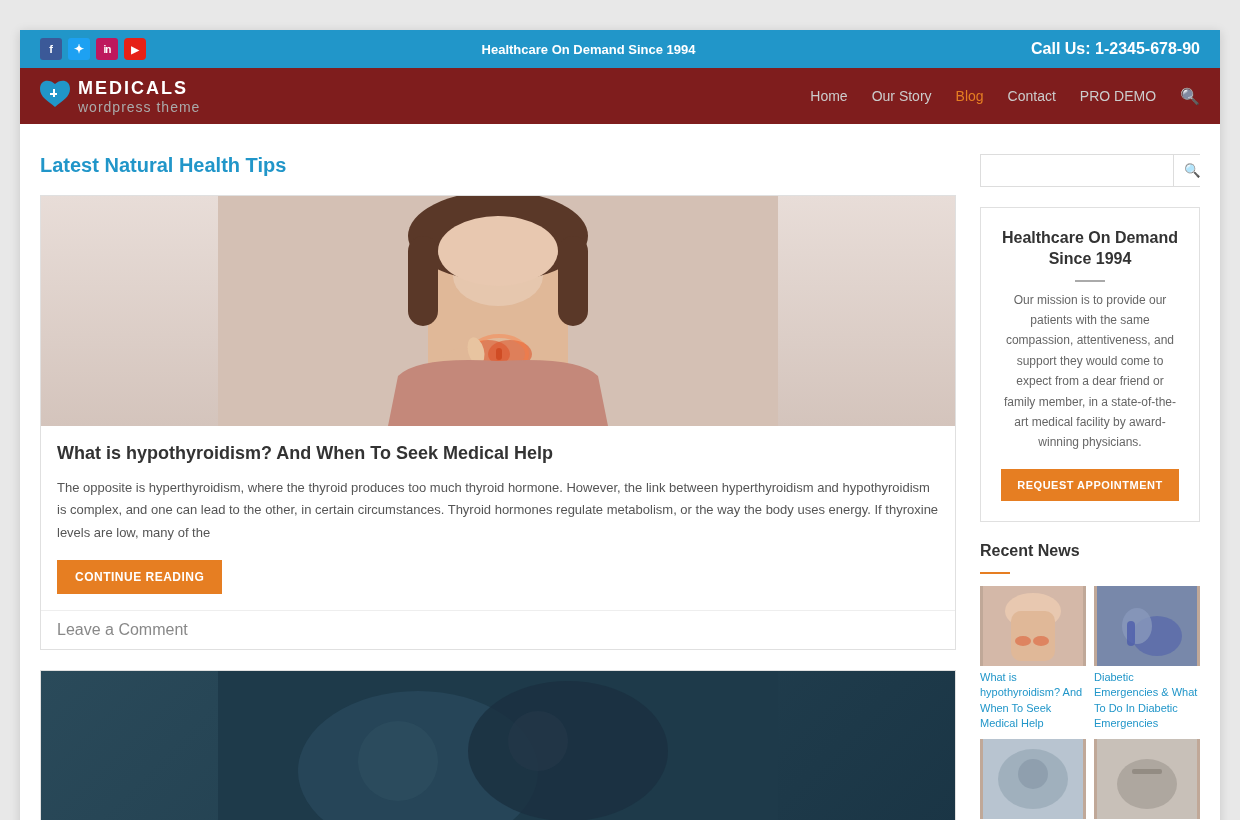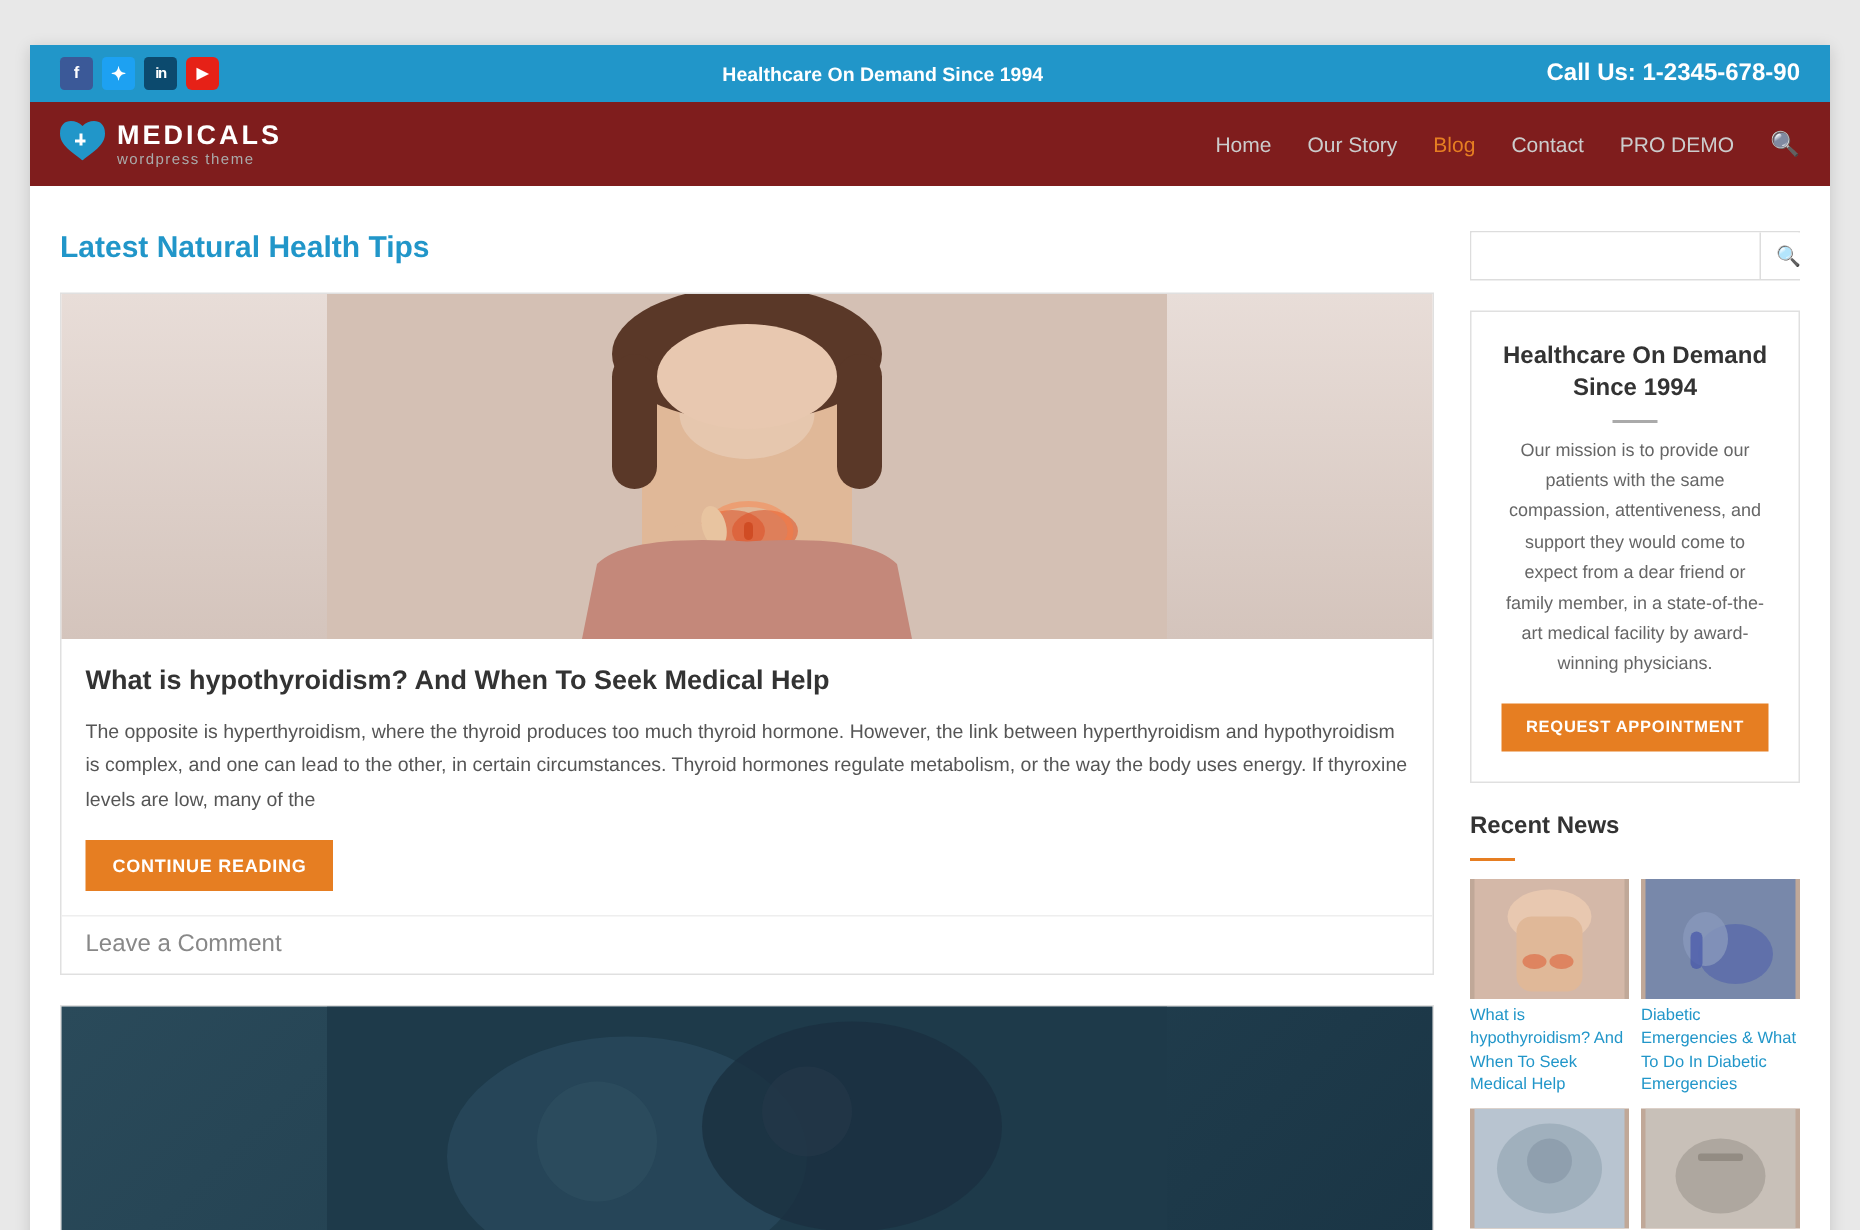--- a/index.html
+++ b/index.html
@@ -27,39 +27,39 @@
     .top-bar-social { display: flex; gap: 6px; align-items: center; }
     .social-icon {
       width: 22px; height: 22px;
       border-radius: 3px;
       display: flex; align-items: center; justify-content: center;
       font-size: 11px; font-weight: bold; color: #fff;
       cursor: pointer;
     }
     .social-icon.fb { background: #3b5998; }
     .social-icon.tw { background: #1da1f2; }
-    .social-icon.li { background: #0c4a6e; }
+    .social-icon.li { background: #be185d; }
     .social-icon.yt { background: #e62117; border-radius: 4px; }
     .top-bar-tagline { color: #fff; font-size: 13px; font-weight: bold; }
     .top-bar-phone { color: #fff; font-size: 16px; font-weight: bold; }
 
     
     .nav-bar {
       background: #7f1d1d;
       padding: 0 20px;
       display: flex;
       align-items: center;
       justify-content: space-between;
       height: 56px;
     }
     .logo { display: flex; align-items: center; gap: 8px; }
     .logo-icon { color: #2196c9; font-size: 28px; }
     .logo-text { color: #fff; }
     .logo-text .brand { font-size: 18px; font-weight: bold; letter-spacing: 2px; }
-    .logo-text .sub { font-size: 10px; color: #aaa; letter-spacing: 1px; text-transform: lowercase; }
+    .logo-text .sub { font-size: 14px; color: #aaa; letter-spacing: 1px; text-transform: lowercase; }
     .nav-links { display: flex; align-items: center; gap: 24px; }
     .nav-link { color: #ccc; font-size: 14px; cursor: pointer; text-decoration: none; }
     .nav-link.active { color: #e67e22; }
     .search-icon-nav { color: #ccc; font-size: 16px; cursor: pointer; }
 
     
     .main-content {
       padding: 30px 20px;
       display: flex;
       gap: 24px;

